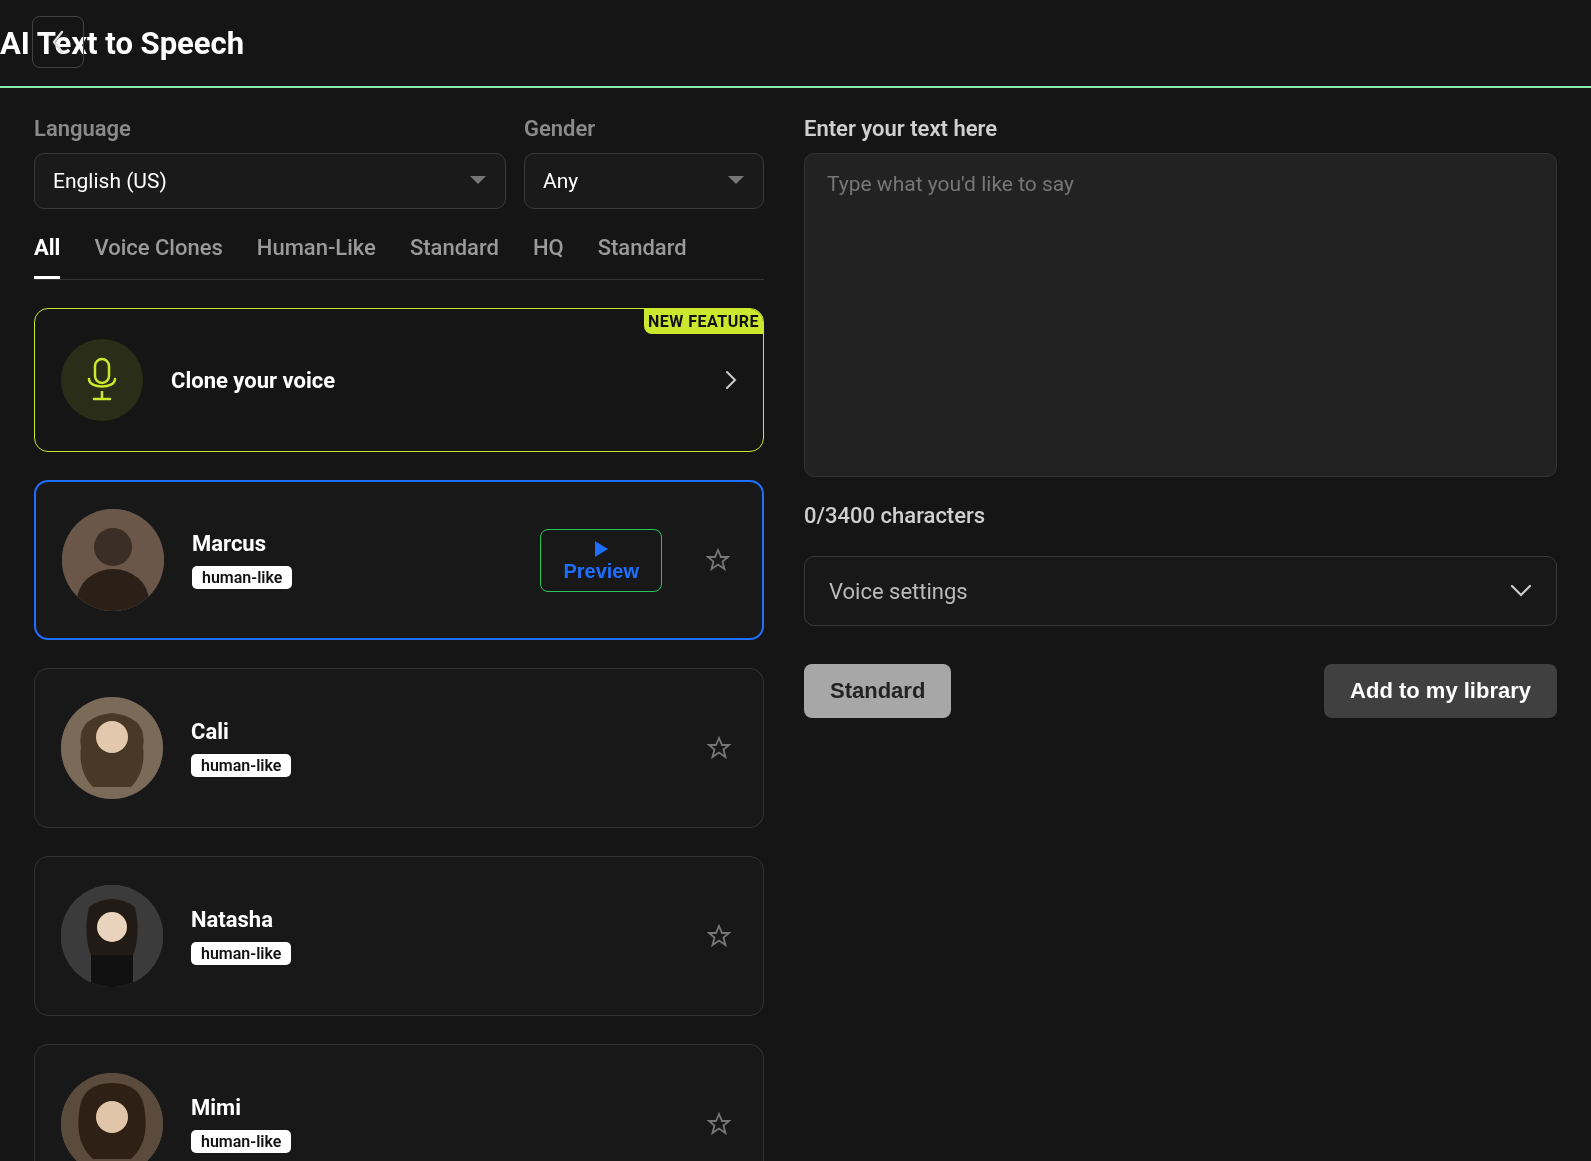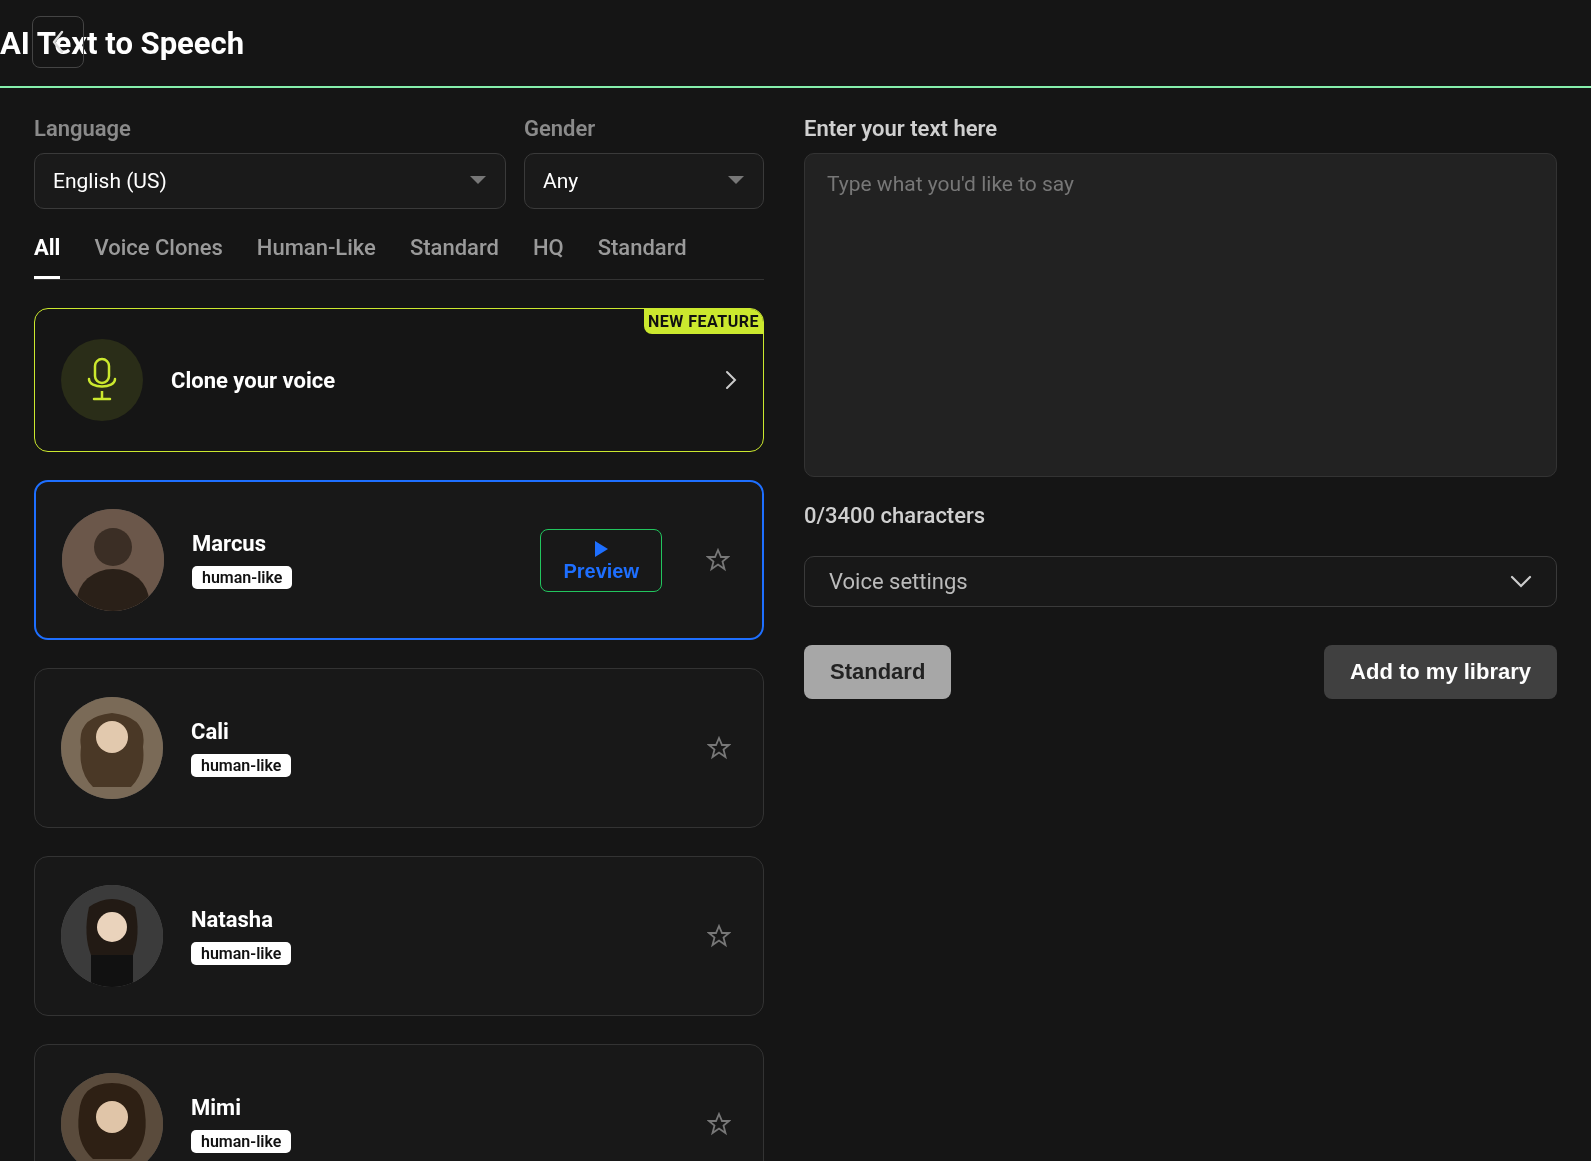--- a/index.html
+++ b/index.html
@@ -214,21 +214,21 @@
   .char-count {
     font-size: 22px;
     color: #d0d0d0;
     margin-top: 22px;
     font-weight: 500;
   }
   .voice-settings {
     margin-top: 28px;
     border: 1px solid #3a3a3a;
     border-radius: 10px;
-    height: 51px;
+    height: 70px;
     display: flex;
     align-items: center;
     justify-content: space-between;
     padding: 0 24px;
     cursor: pointer;
     background: #181818;
     gap: 32px;
   }
   .vs-label {
     font-size: 22px;

